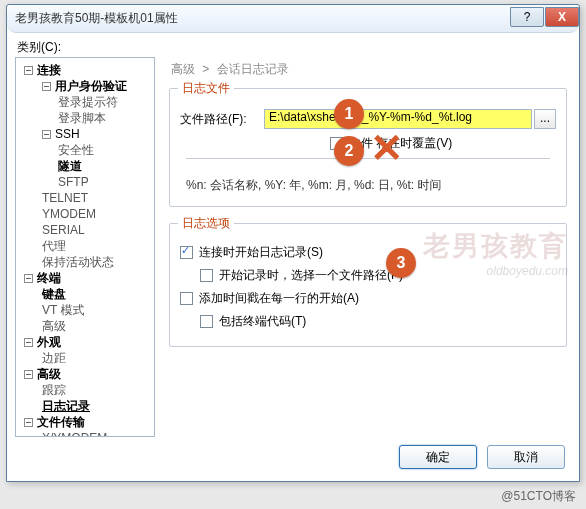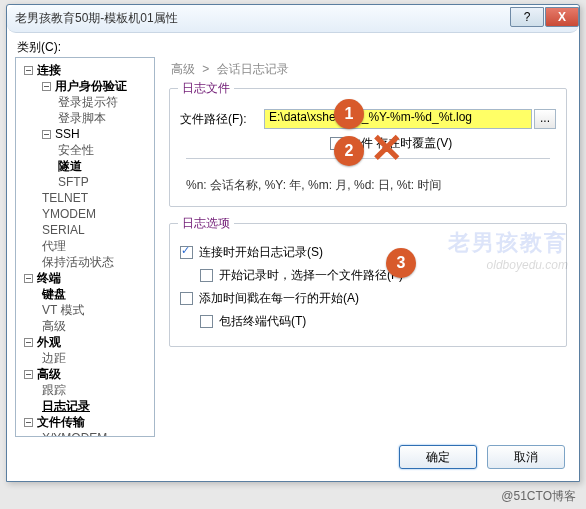--- a/index.html
+++ b/index.html
@@ -48,21 +48,21 @@
   .tog.minus::after { content:""; position:absolute; left:1px; top:3px; width:5px; height:1px; background:#606060;}
   .tree b { font-weight:bold; }
   .tree .u { text-decoration: underline; }
   .tree .dim { color:#555; }
   .right {
     position:absolute; left:150px; top:18px; right:0; bottom:0;
   }
   .crumb { color:#8a8a8a; padding:4px 6px 10px 6px; }
   .crumb .sep { margin:0 4px; }
   .group { border:1px solid #c6cdd6; border-radius:2px; position:relative; padding:14px 10px 10px 10px; margin:0 4px 16px 4px; background:#fff;}
-  .group .legend { position:absolute; top:-9px; left:8px; background:#fff; padding:0 4px; color:#701a75; }
+  .group .legend { position:absolute; top:-9px; left:8px; background:#fff; padding:0 4px; color:#c2410c; }
   .row { display:flex; align-items:center; margin:6px 0; }
   .row label { width:84px; }
   .path-input {
     flex:1; height:20px; border:1px solid #a6b8c9;
     background: #ffff66; padding:0 4px;
     color:#000; overflow:hidden; white-space:nowrap;
   }
   .browse { width:22px; height:20px; border:1px solid #a6b8c9; margin-left:2px; background:linear-gradient(#fff,#e8e8e8); text-align:center; line-height:16px; }
   .chk { width:13px; height:13px; border:1px solid #7a8a99; background:#fff; display:inline-block; margin-right:6px; vertical-align:middle; position:relative;}
   .chk.checked::after { content:"✓"; position:absolute; left:0; top:-3px; font-size:11px; color:#2a6ad0;}
@@ -76,21 +76,21 @@
     background:linear-gradient(#fefefe,#e4ecf4); text-align:center; line-height:22px; }
   .btn.primary { border:1px solid #2f6fb3; box-shadow:0 0 2px #5fa3e6; }
 
   
   .badge { position:absolute; width:30px; height:30px; background:#d85a2b; color:#fff; border-radius:50%; display:flex; align-items:center; justify-content:center; font-size:16px; font-weight:bold; box-shadow:0 1px 2px rgba(0,0,0,0.3); z-index:20;}
   .badge1 { left:334px; top:99px; }
   .badge2 { left:334px; top:136px; }
   .badge3 { left:386px; top:248px; }
   .bigx { position:absolute; left:370px; top:128px; font-size:40px; color:#d85a2b; font-weight:bold; z-index:19; line-height:1;}
   .wm { position:absolute; right:18px; top:228px; text-align:right; opacity:0.15; z-index:10; pointer-events:none;}
-  .wm .cn { font-size:22px; color:#1d4ed8; font-weight:bold; letter-spacing:2px;}
+  .wm .cn { font-size:27px; color:#7f1d1d; font-weight:bold; letter-spacing:2px;}
   .wm .en { font-size:12px; color:#000000;font-style:italic; }
   .credit { position:absolute; right:10px; bottom:4px; font-size:12px; color:#666; }
 </style>
 </head>
 <body>
 
 <div class="window">
   <div class="titlebar">
     <span class="title">老男孩教育50期-模板机01属性</span>
     <div class="winbtns">

